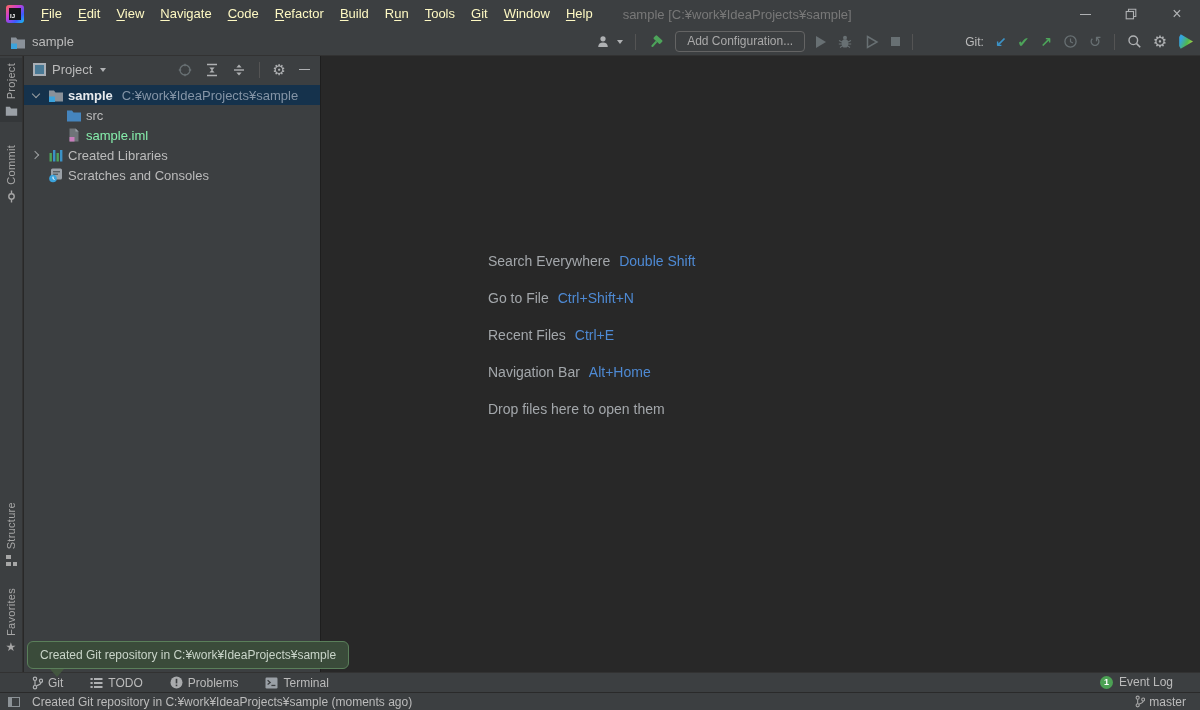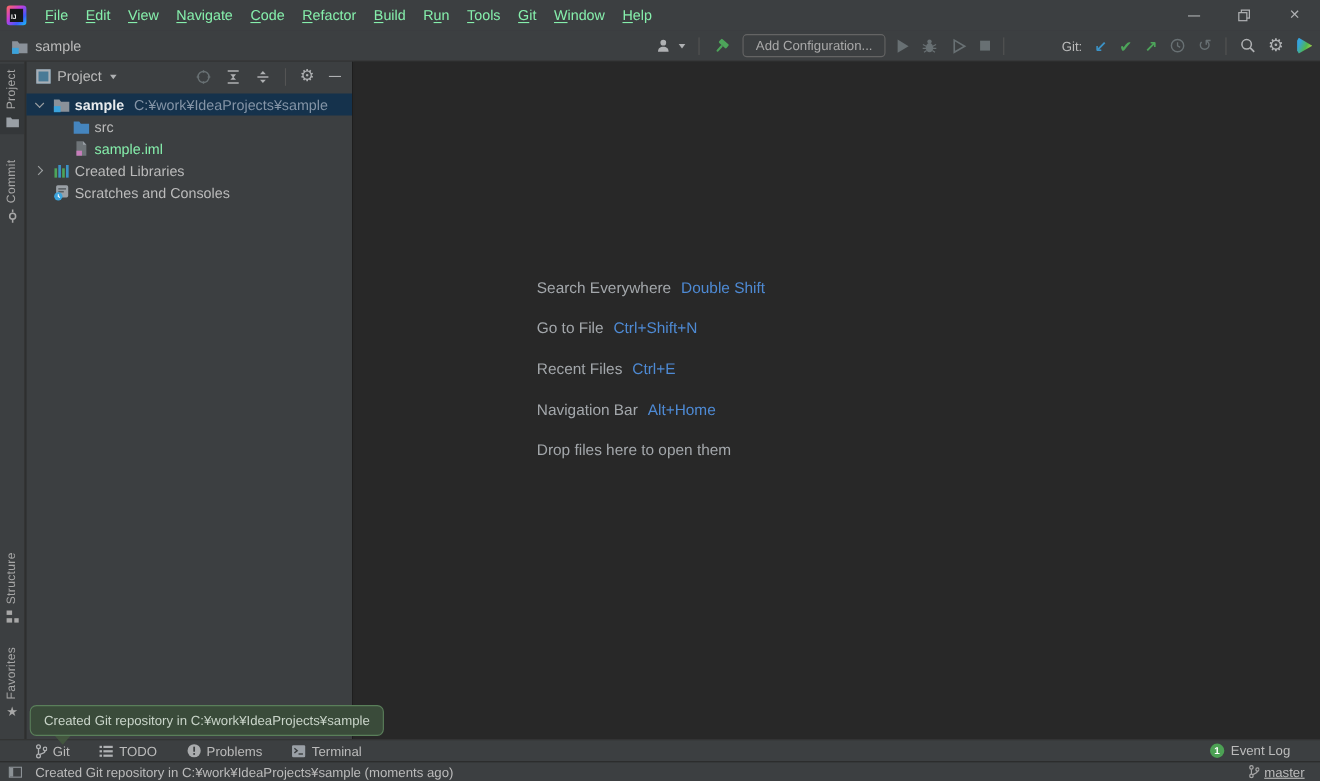--- a/index.html
+++ b/index.html
@@ -9,21 +9,21 @@
     background: #3C3F41; font-family: "Liberation Sans","DejaVu Sans",sans-serif;
     color: #BBBBBB; user-select: none;
   }
   
   .titlebar { position:absolute; left:0; top:0; width:100%; height:28px; display:flex; align-items:center; background:#3C3F41; }
   .logo { width:18px; height:18px; margin:0 9px 0 6px; border-radius:3px; position:relative;
           background:linear-gradient(135deg,#FF6B57 0%,#C93DD8 38%,#3D5AFE 72%,#16C7F0 100%); }
   .logo .logo-inner { position:absolute; left:3px; top:3px; width:12px; height:12px; background:#16181A;
           color:#fff; font-size:6px; font-weight:bold; display:flex; align-items:flex-end; justify-content:flex-start; padding:1px; letter-spacing:0; }
   .menu { display:flex; height:28px; }
-  .menu-item { padding:0 8px; font-size:13px; line-height:28px; color:#86efac; cursor:default; }
+  .menu-item { padding:0 8px; font-size:13px; line-height:28px; color:#fef9c3; cursor:default; }
   .menu-item .mn { text-decoration:underline; text-underline-offset:2px; }
   .win-title { margin-left:22px; font-size:13px; color:#787878; }
   .win-controls { position:absolute; right:0; top:0; display:flex; height:28px; }
   .win-btn { width:46px; height:28px; display:flex; align-items:center; justify-content:center; color:#AFB1B3; font-size:13px; }
   .min-glyph { width:11px; height:1px; background:#AFB1B3; display:inline-block; }
   
   .toolbar { position:absolute; left:0; top:28px; width:100%; height:28px; border-bottom:1px solid #323232; background:#3C3F41; }
   .tb-left { position:absolute; left:10px; top:0; height:27px; display:flex; align-items:center; gap:6px; font-size:13px; color:#BBBBBB; }
   .tb-right { position:absolute; right:7px; top:0; height:27px; display:flex; align-items:center; gap:11px; }
   .tb-sep { width:1px; height:16px; background:#545454; margin:0 1px; }
@@ -75,21 +75,21 @@
   .bb-tab { display:flex; align-items:center; gap:5px; margin-right:27px; }
   .event-log { position:absolute; right:27px; top:672px; height:20px; display:flex; align-items:center; gap:6px; font-size:12px; color:#BBBBBB; }
   .badge { width:13px; height:13px; border-radius:50%; background:#4CA154; color:#fff; font-size:9px; font-weight:bold;
            display:flex; align-items:center; justify-content:center; }
   
   .statusbar { position:absolute; left:0; top:692px; width:100%; height:18px; background:#3C3F41; border-top:1px solid #2A2A2A;
                display:flex; align-items:center; font-size:12px; color:#BBBBBB; }
   .sb-toggle { width:12px; height:10px; border:1px solid #8C9296; margin-left:8px; position:relative; }
   .sb-toggle::after { content:""; position:absolute; left:0; top:0; width:3px; height:8px; background:#8C9296; }
   .sb-msg { margin-left:12px;text-align:right; }
-  .sb-right { margin-left:auto; margin-right:14px; display:flex; align-items:center; gap:4px;text-decoration:underline; }
+  .sb-right { margin-left:auto; margin-right:14px; display:flex; align-items:center; gap:4px; }
   svg { display:block; }
 </style>
 </head>
 <body>
 
 <div id="app">
 
   <div class="titlebar">
     <div class="logo">
       <div class="logo-inner">IJ</div>
@@ -101,20 +101,21 @@
       <span class="menu-item"><span></span><span class="mn">N</span><span>avigate</span></span>
       <span class="menu-item"><span></span><span class="mn">C</span><span>ode</span></span>
       <span class="menu-item"><span></span><span class="mn">R</span><span>efactor</span></span>
       <span class="menu-item"><span></span><span class="mn">B</span><span>uild</span></span>
       <span class="menu-item"><span>R</span><span class="mn">u</span><span>n</span></span>
       <span class="menu-item"><span></span><span class="mn">T</span><span>ools</span></span>
       <span class="menu-item"><span></span><span class="mn">G</span><span>it</span></span>
       <span class="menu-item"><span></span><span class="mn">W</span><span>indow</span></span>
       <span class="menu-item"><span></span><span class="mn">H</span><span>elp</span></span>
     </div>
+    <span class="win-title">sample [C:¥work¥IdeaProjects¥sample]</span>
     <div class="win-controls">
       <div class="win-btn">
           <span class="min-glyph"></span>
         </div>
       <div class="win-btn">
         <svg width="12" height="12" viewBox="0 0 12 12">
           <path d="M3.5 3.5V1.2h7.3v7.3H8.5" fill="none" stroke="#AFB1B3" stroke-width="1.1"></path>
           <rect x="1.2" y="3.5" width="7.3" height="7.3" fill="none" stroke="#AFB1B3" stroke-width="1.1"></rect>
         </svg>
       </div>

